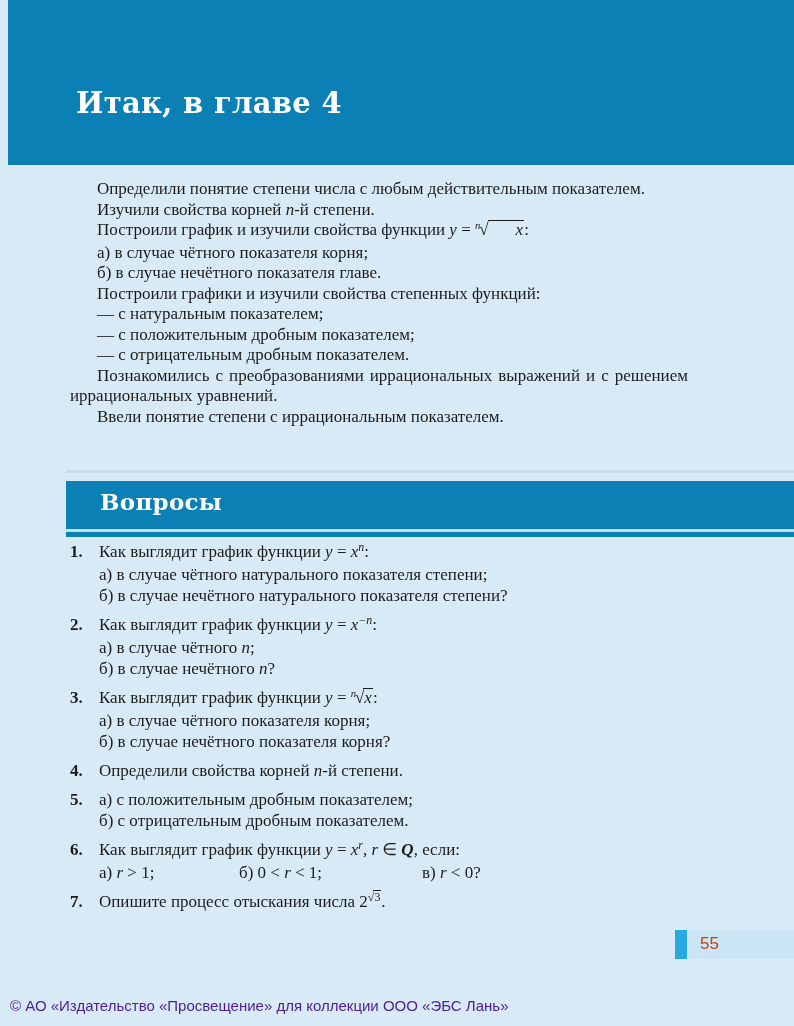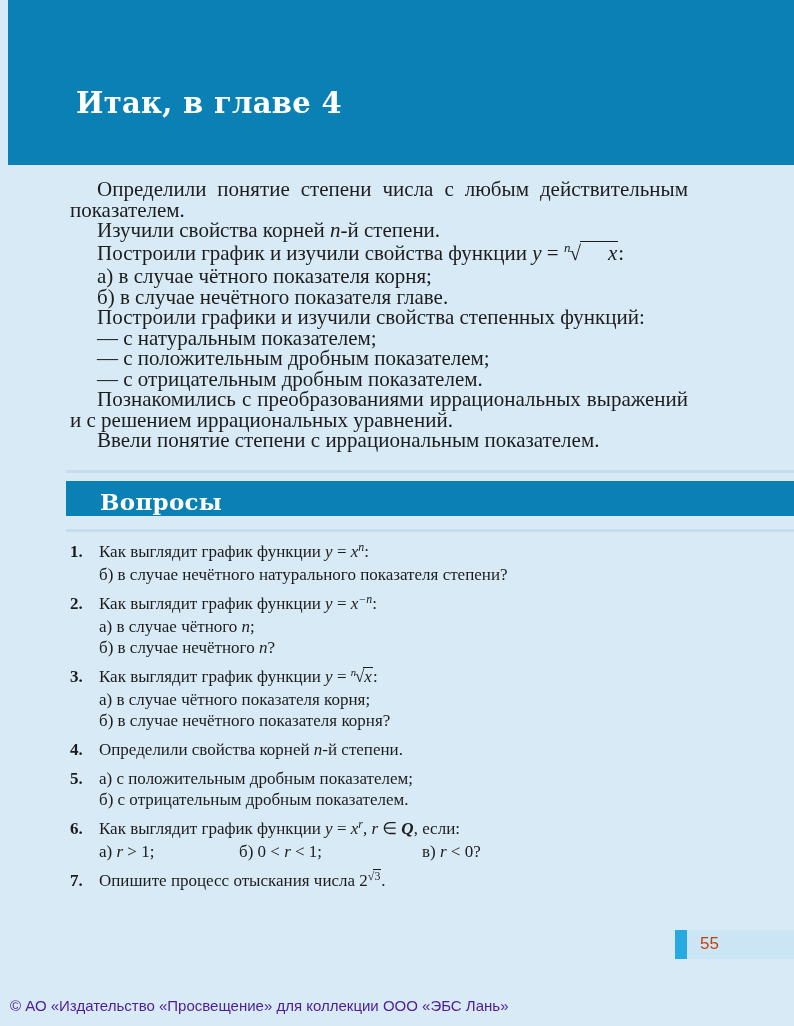--- a/index.html
+++ b/index.html
@@ -9,27 +9,27 @@
     font-family:"Liberation Serif",serif;
   }
   .top-band{position:absolute;left:8px;top:0;width:794px;height:165px;background:#0b80b4}
   .chapter-title{
     position:absolute;left:68px;top:86px;
     font-family:"DejaVu Serif",serif;font-weight:bold;font-size:29px;color:#ffffff;
     letter-spacing:.3px;
   }
   .summary{
     position:absolute;left:70px;top:179px;width:618px;
-    font-size:21px;line-height:20.5px;
+    font-size:17px;line-height:20.5px;
   }
   .para{text-indent:27px;text-align:justify;hyphens:auto;-webkit-hyphens:auto}
   .rule{position:absolute;left:66px;width:728px;height:3px;background:#c7dcec}
   .rule-above{top:470px}
   .rule-below{top:529px}
-  .q-band{position:absolute;left:66px;top:481px;width:728px;height:35px;background:#0b80b4}
+  .q-band{position:absolute;left:66px;top:481px;width:728px;height:56px;background:#0b80b4}
   .q-band-title{
     padding:7px 0 0 34px;
     font-family:"DejaVu Serif",serif;font-weight:bold;font-size:23px;color:#ffffff;
     letter-spacing:.3px;
   }
   .questions{position:absolute;left:70px;top:541px;width:624px;font-size:17px;line-height:21px}
   .question{display:flex;margin-bottom:8px}
   .qnum{width:29px;flex:none;font-weight:bold}
   .qbody{flex:1}
   .qcol{display:inline-block}
@@ -78,20 +78,21 @@
 <div class="q-band" style="background: rgb(11, 128, 180);">
   <div class="q-band-title">Вопросы</div>
 </div>
 <div class="rule rule-below"></div>
 
 <div class="questions">
     <div class="question">
       <span class="qnum">1.</span>
       <div class="qbody">
         <div class="qline"><span>Как выглядит график функции </span><span class="it">y</span><span> = </span><span class="it">x</span><span class="it sup">n</span><span>:</span></div>
+        <div class="qline"><span>а) в случае чётного натурального показателя степени;</span></div>
         <div class="qline"><span>б) в случае нечётного натурального показателя степени?</span></div>
       </div>
     </div>
     <div class="question">
       <span class="qnum">2.</span>
       <div class="qbody">
         <div class="qline"><span>Как выглядит график функции </span><span class="it">y</span><span> = </span><span class="it">x</span><span class="it sup">−n</span><span>:</span></div>
         <div class="qline"><span>а) в случае чётного </span><span class="it">n</span><span>;</span></div>
         <div class="qline"><span>б) в случае нечётного </span><span class="it">n</span><span>?</span></div>
       </div>

